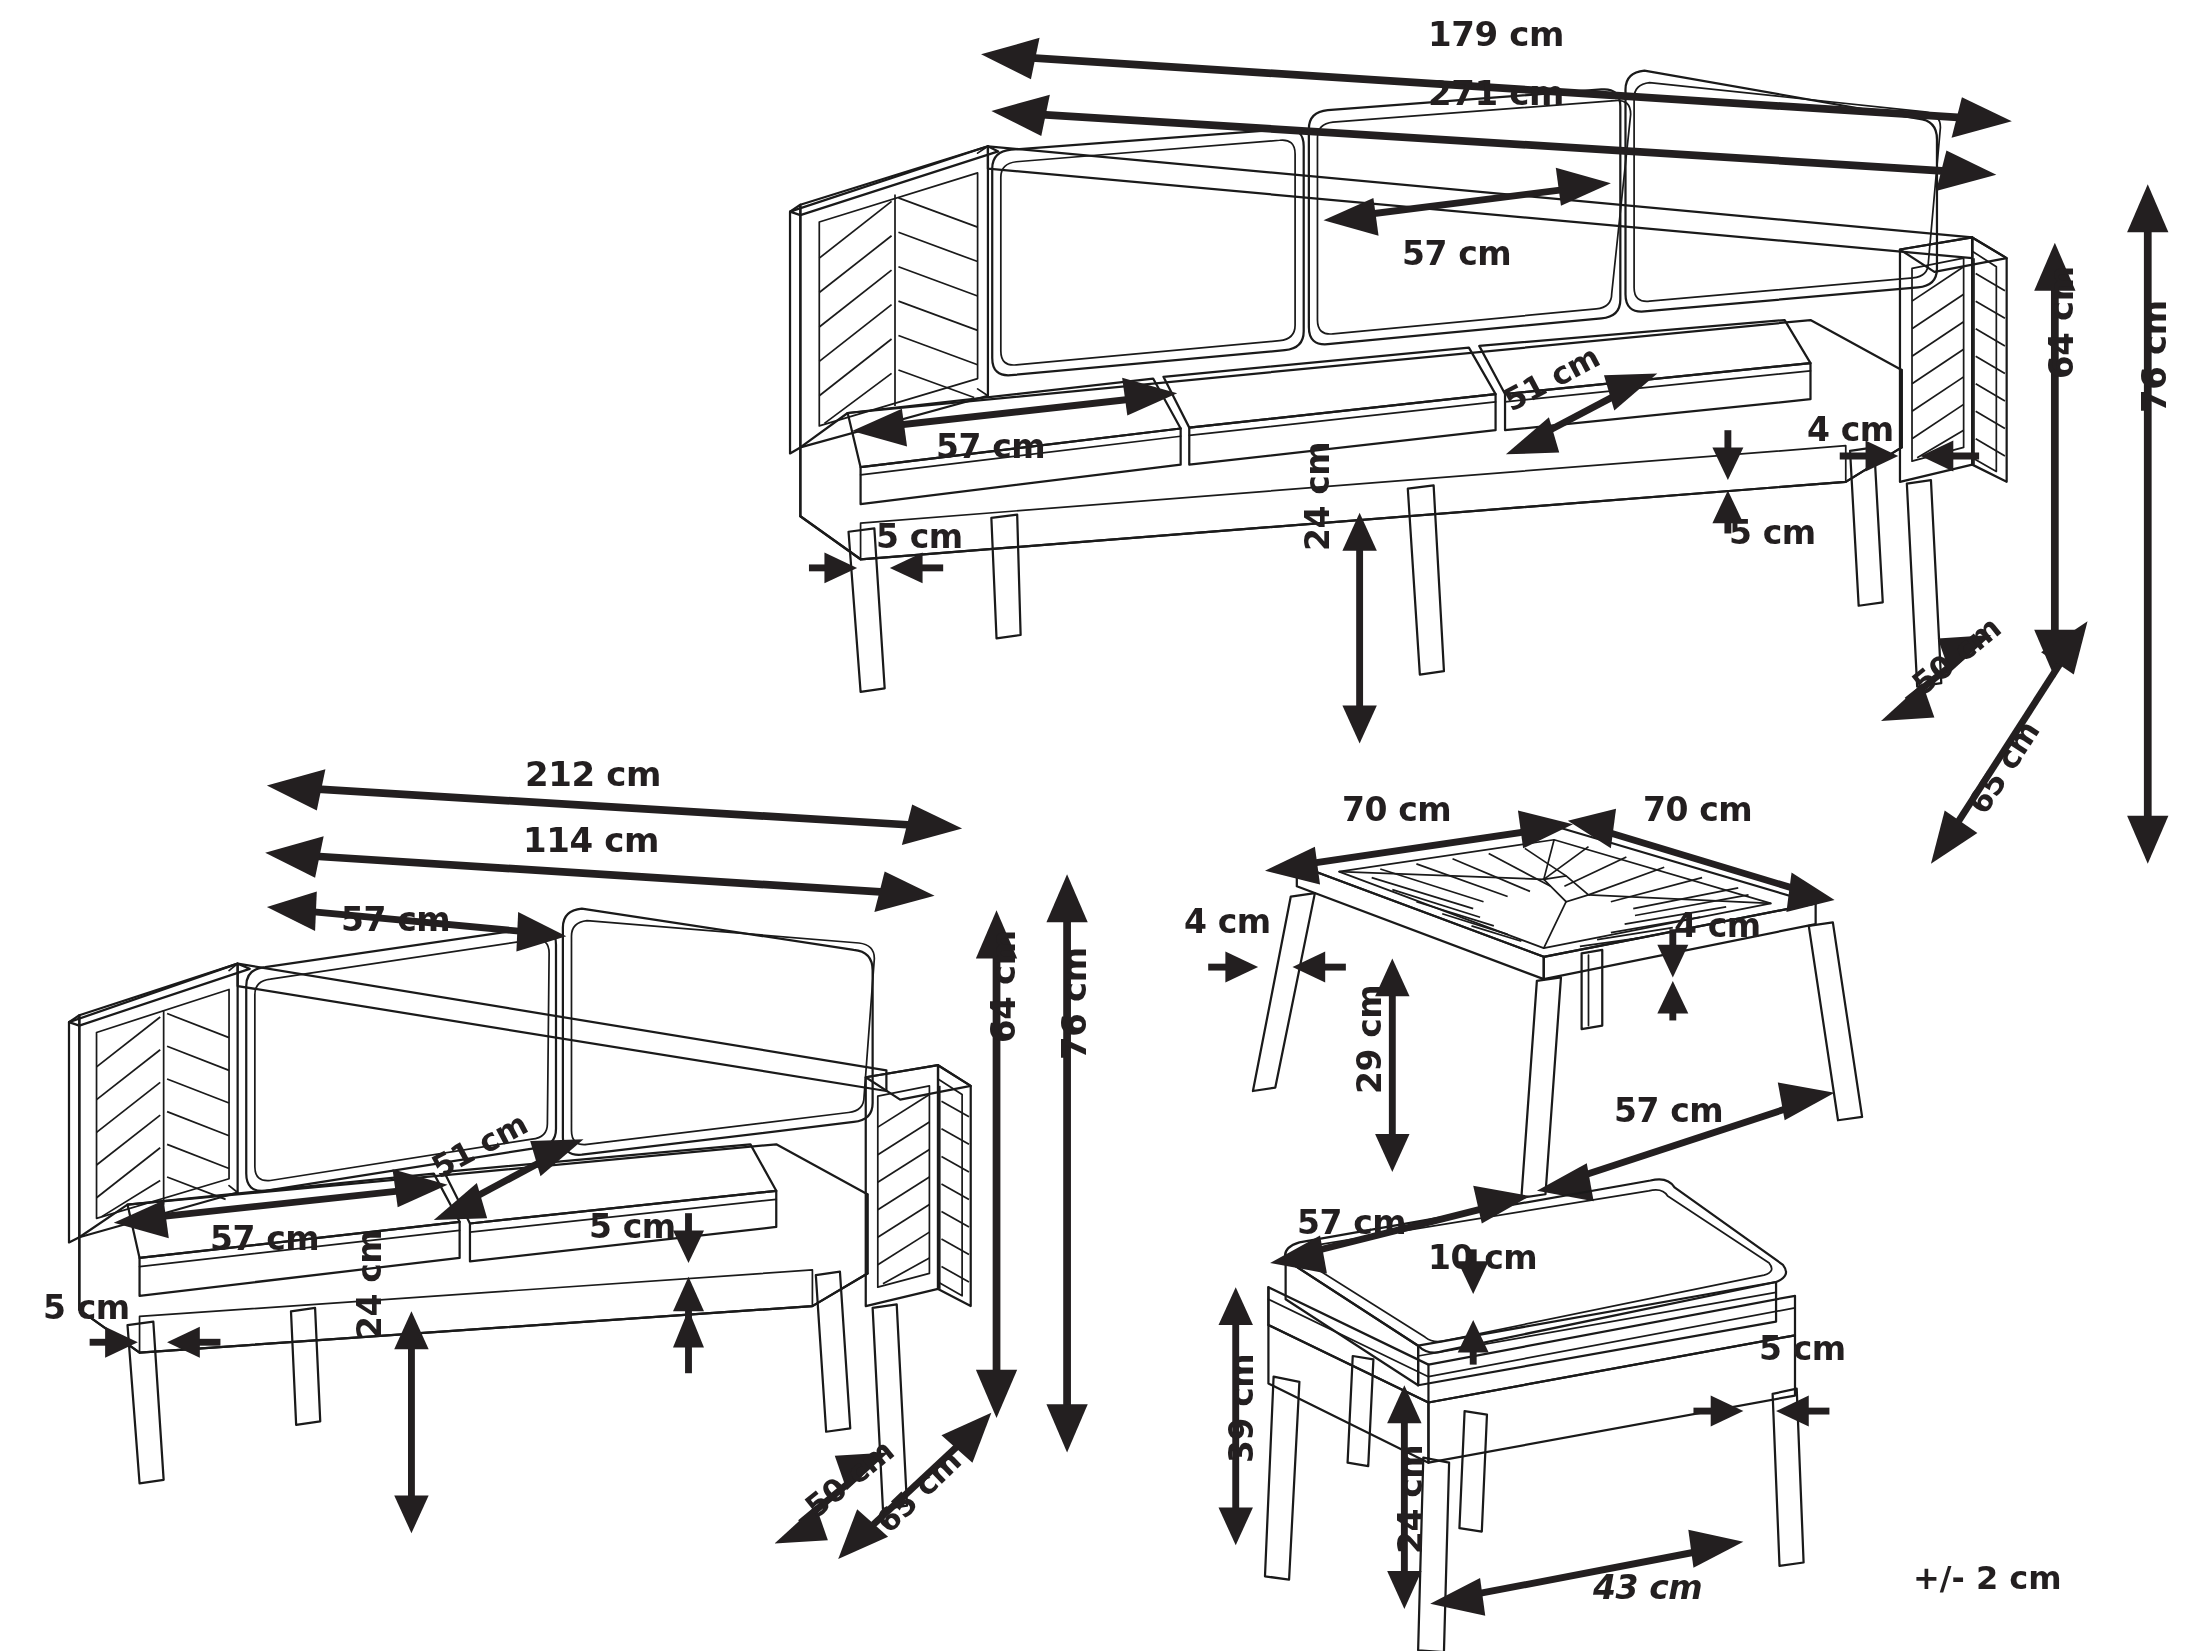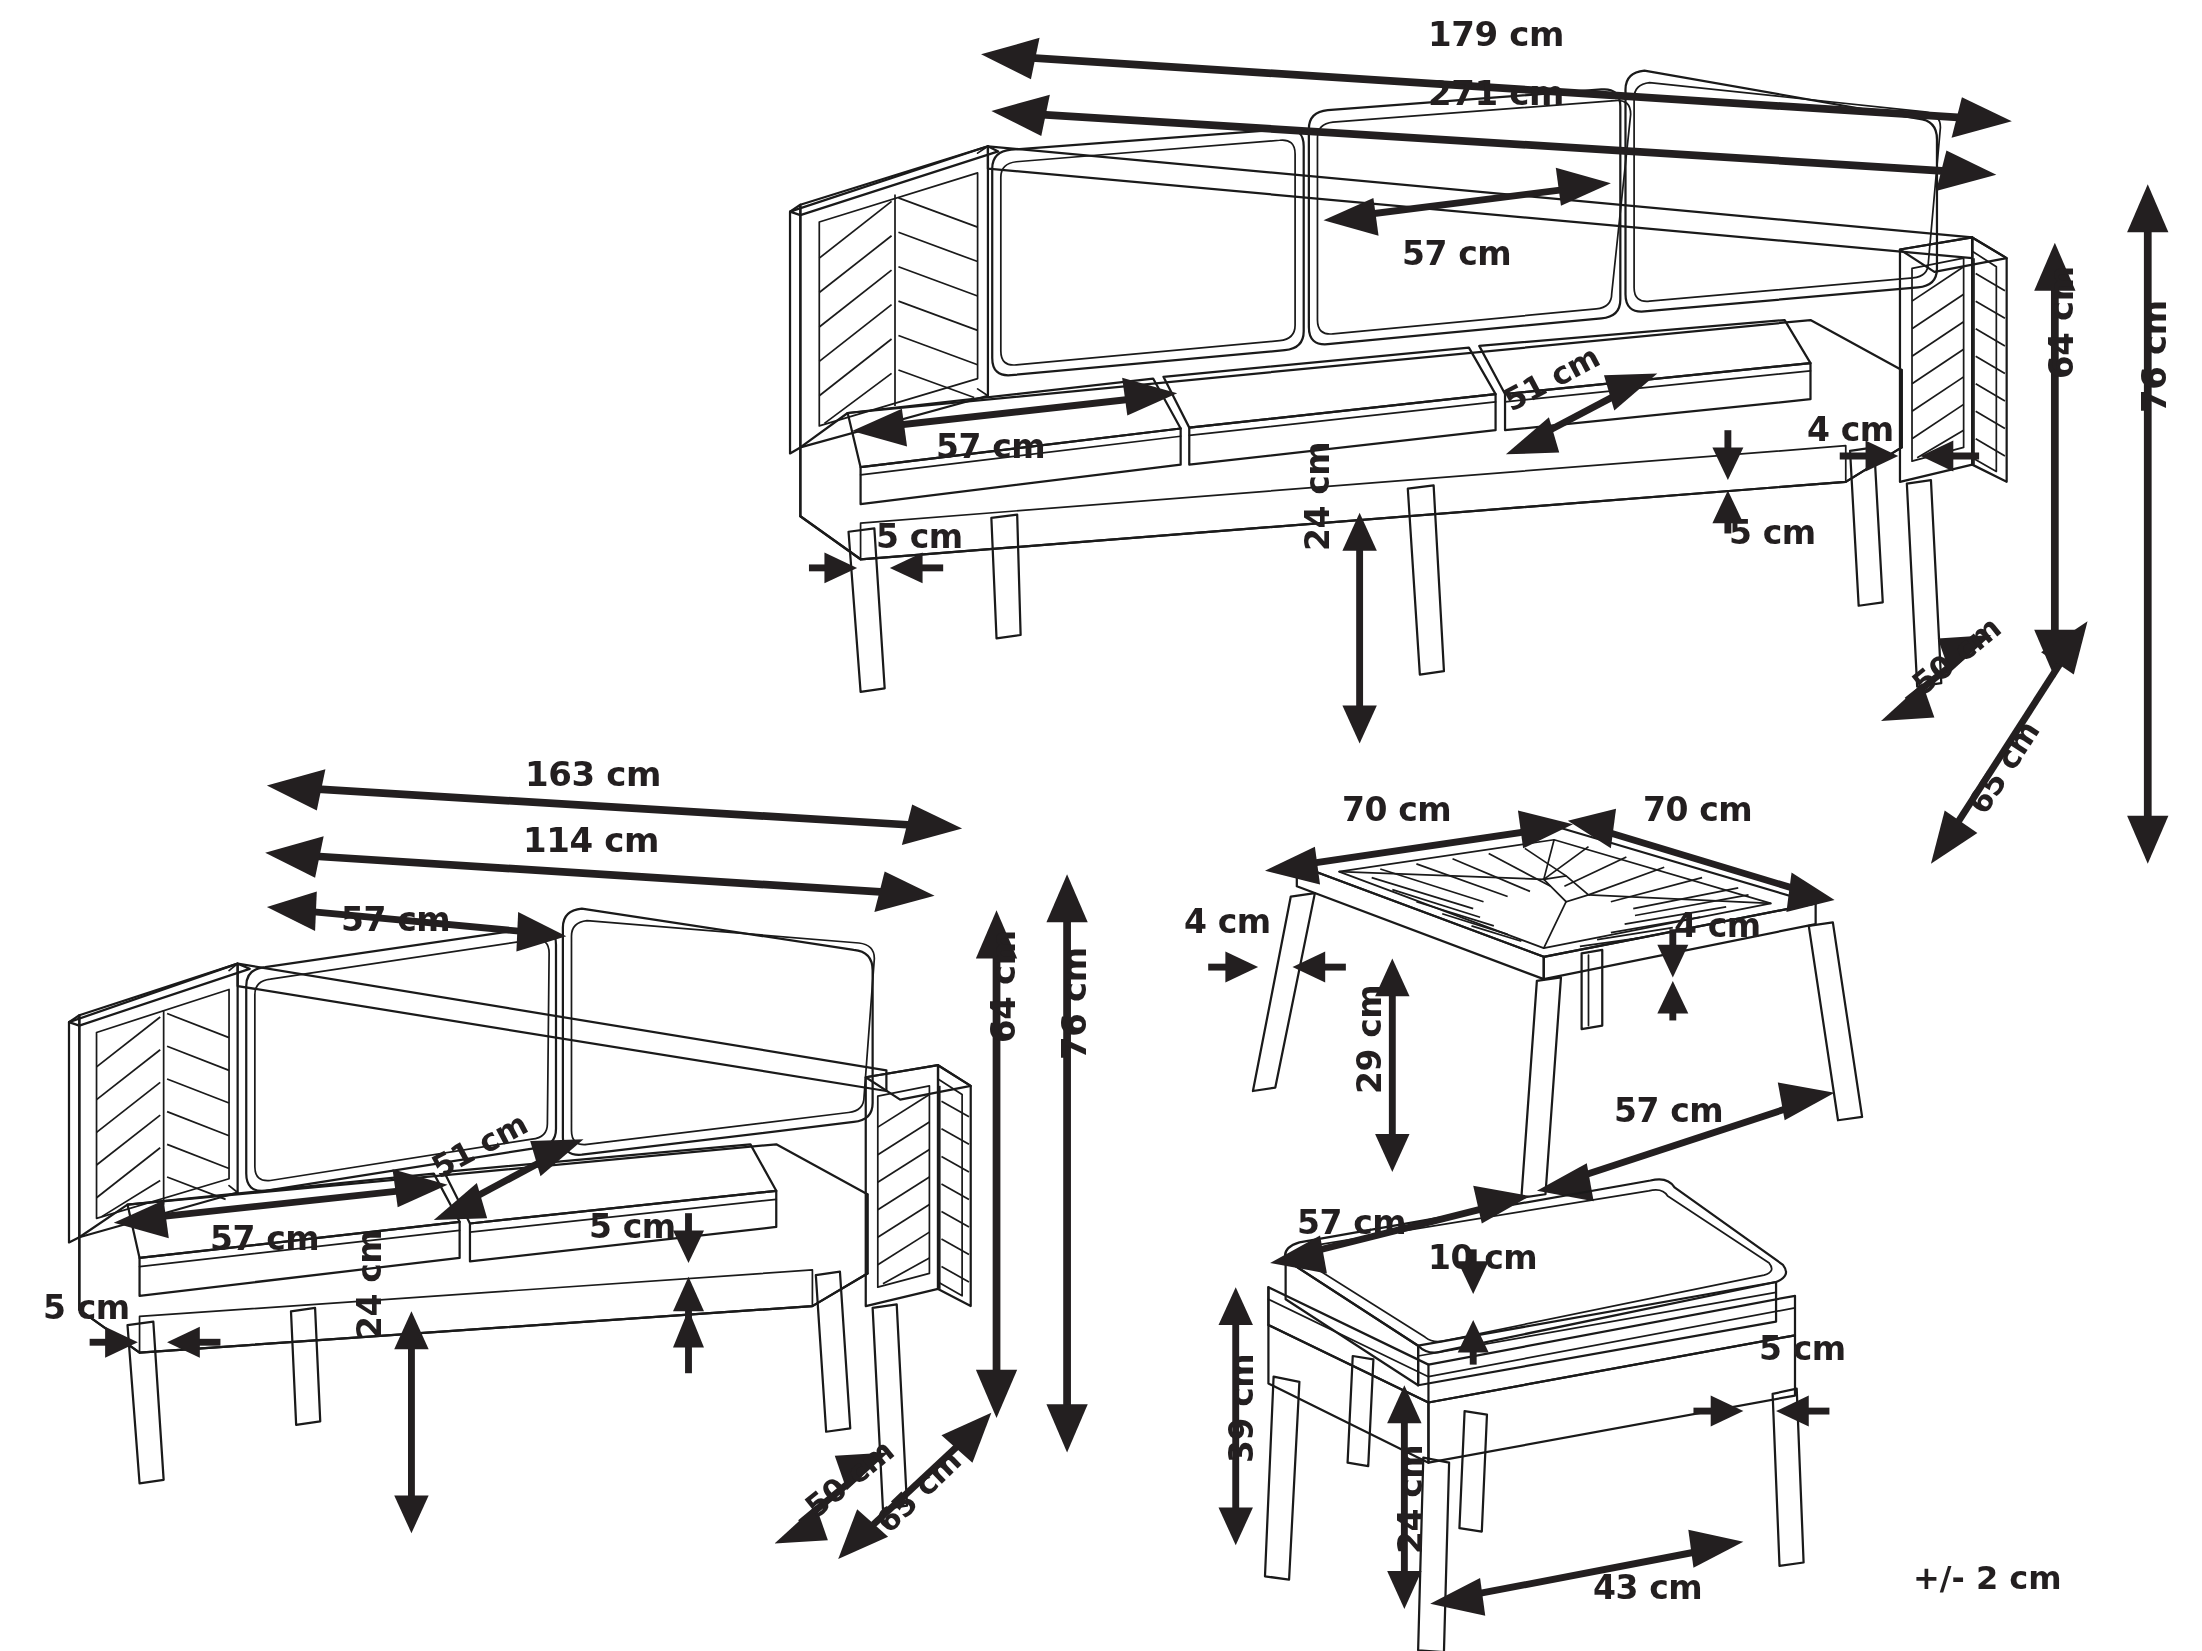--- a/index.html
+++ b/index.html
@@ -517,21 +517,21 @@
 <div class="lbl s36" style="left:1499px;top:389px;transform:rotate(-28deg);transform-origin:0 0;">51 cm</div>
 <div class="lbl s38" style="left:1807px;top:413px;">4 cm</div>
 <div class="lbl s38" style="left:1729px;top:516px;">5 cm</div>
 <div class="lbl s38" style="left:876px;top:520px;">5 cm</div>
 <div class="lbl s38" style="left:1301px;top:551px;transform:rotate(-90deg);transform-origin:0 0;">24 cm</div>
 <div class="lbl s40" style="left:2044px;top:379px;transform:rotate(-90deg);transform-origin:0 0;">64 cm</div>
 <div class="lbl s40" style="left:2137px;top:413px;transform:rotate(-90deg);transform-origin:0 0;">76 cm</div>
 <div class="lbl s36" style="left:1907px;top:676px;transform:rotate(-39deg);transform-origin:0 0;">50 cm</div>
 <div class="lbl s36" style="left:1963px;top:802px;transform:rotate(-57deg);transform-origin:0 0;">65 cm</div>
 
-<div class="lbl s40" style="left:525px;top:757px;">163 cm</div>
+<div class="lbl s40" style="left:525px;top:757px;">212 cm</div>
 <div class="lbl s40" style="left:523px;top:823px;">114 cm</div>
 <div class="lbl s38" style="left:341px;top:903px;">57 cm</div>
 <div class="lbl s38" style="left:210px;top:1222px;">57 cm</div>
 <div class="lbl s36" style="left:427px;top:1156px;transform:rotate(-28deg);transform-origin:0 0;">51 cm</div>
 <div class="lbl s38" style="left:589px;top:1210px;">5 cm</div>
 <div class="lbl s38" style="left:43px;top:1291px;">5 cm</div>
 <div class="lbl s38" style="left:353px;top:1339px;transform:rotate(-90deg);transform-origin:0 0;">24 cm</div>
 <div class="lbl s40" style="left:986px;top:1043px;transform:rotate(-90deg);transform-origin:0 0;">64 cm</div>
 <div class="lbl s40" style="left:1057px;top:1060px;transform:rotate(-90deg);transform-origin:0 0;">76 cm</div>
 <div class="lbl s36" style="left:800px;top:1499px;transform:rotate(-39deg);transform-origin:0 0;">50 cm</div>
@@ -542,18 +542,18 @@
 <div class="lbl s38" style="left:1643px;top:793px;">70 cm</div>
 <div class="lbl s38" style="left:1184px;top:905px;">4 cm</div>
 <div class="lbl s38" style="left:1674px;top:909px;">4 cm</div>
 <div class="lbl s38" style="left:1614px;top:1094px;">57 cm</div>
 
 <div class="lbl s38" style="left:1297px;top:1206px;">57 cm</div>
 <div class="lbl s38" style="left:1428px;top:1241px;">10 cm</div>
 <div class="lbl s38" style="left:1225px;top:1463px;transform:rotate(-90deg);transform-origin:0 0;">39 cm</div>
 <div class="lbl s38" style="left:1759px;top:1332px;">5 cm</div>
 <div class="lbl s38" style="left:1394px;top:1554px;transform:rotate(-90deg);transform-origin:0 0;">24 cm</div>
-<div class="lbl s38" style="left:1593px;top:1571px;">43 cm</div>
+<div class="lbl s38" style="left:1593px;top:1571px;font-style:italic;">43 cm</div>
 
 <div class="tol" style="left:1913px;top:1559px;">+/- 2 cm</div>
 
 </div>
 
 
 </body></html>

